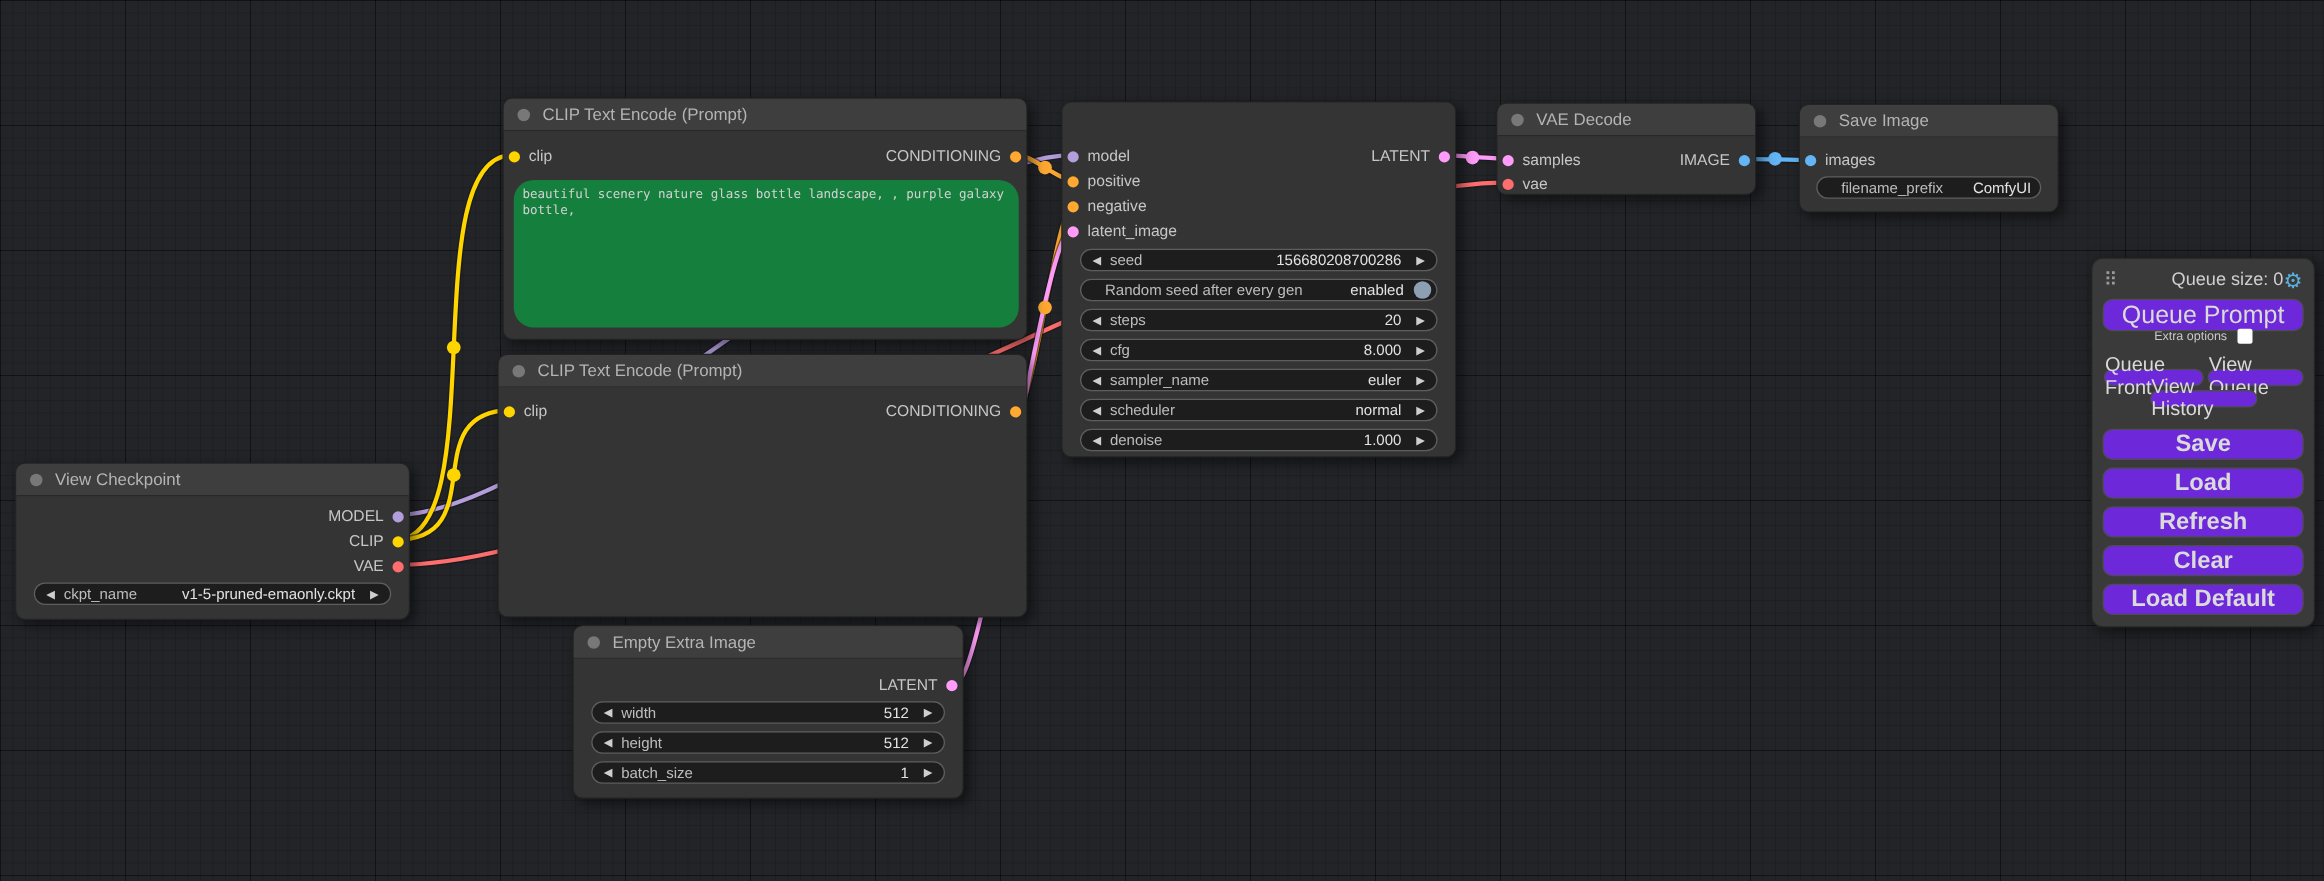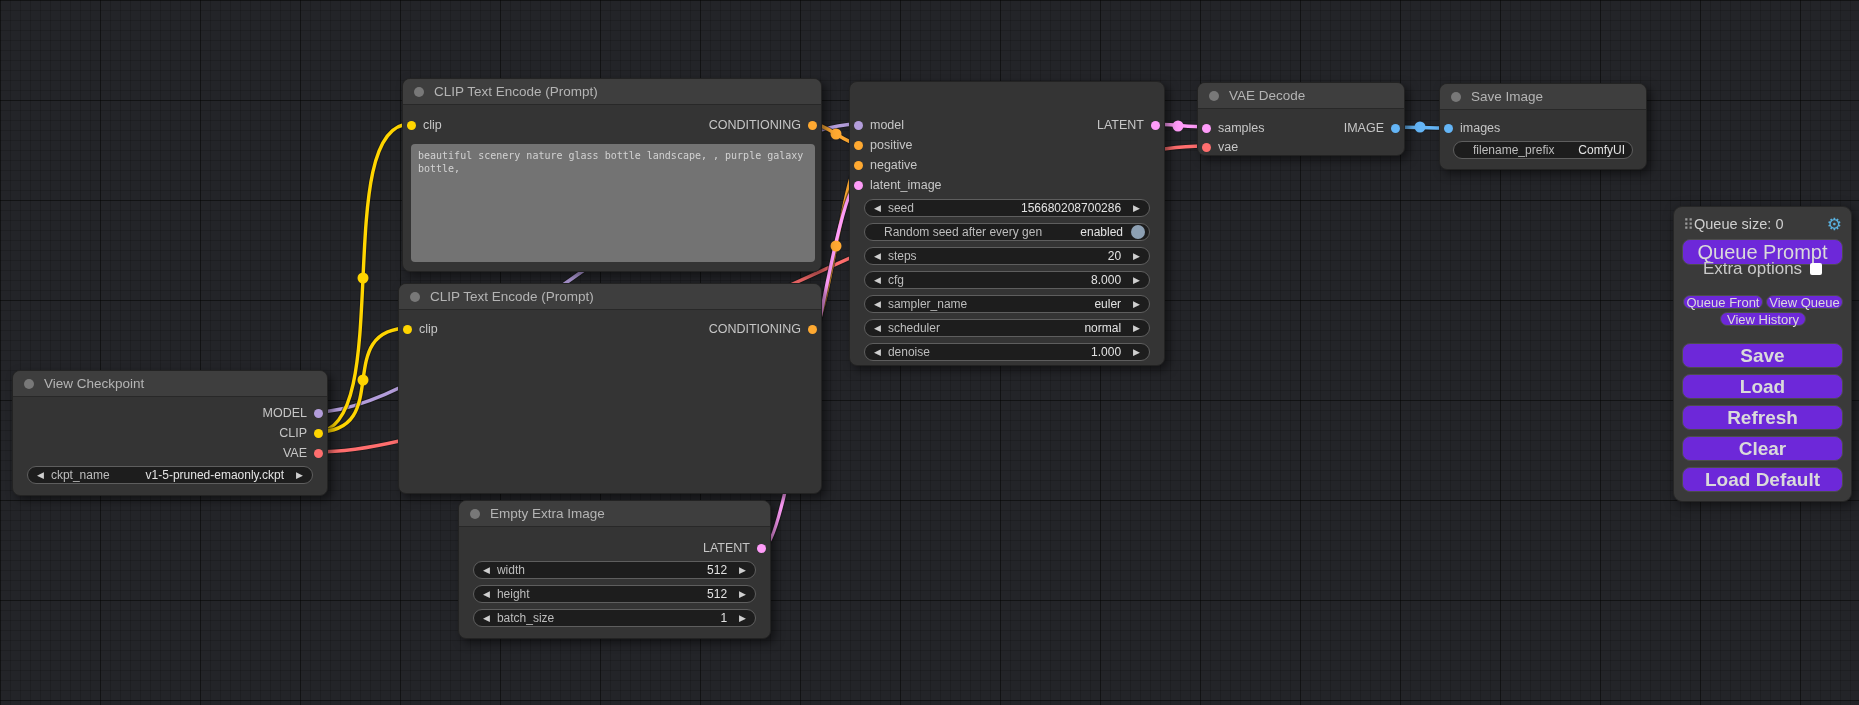--- a/index.html
+++ b/index.html
@@ -29,48 +29,48 @@
           display:flex;align-items:center;gap:10px;padding:0 11px;
           color:#b4b4b4;font-size:13.5px;white-space:nowrap;overflow:hidden;}
   .ndot{width:10px;height:10px;border-radius:50%;background:#787878;flex:none;}
   .slot{position:absolute;height:20px;display:flex;align-items:center;gap:7px;
         font-size:12.5px;color:#c6c6c6;white-space:nowrap;}
   .slot.in{left:4px}
   .slot.out{right:4px}
   .sdot{width:9px;height:9px;border-radius:50%;flex:none;}
   .c-model{background:#B39DDB}.c-clip{background:#FFD500}.c-vae{background:#FF6E6E}
   .c-cond{background:#FFA931}.c-latent{background:#FF9CF9}.c-image{background:#64B5F6}
-  .ta{position:absolute;background:#737373;border-radius:4px;color:#d2d2d2;
+  .ta{position:absolute;background:#15803d;border-radius:16px;color:#d2d2d2;
       font-family:"DejaVu Sans Mono",monospace;font-size:10px;line-height:1.3;
       padding:5px 7px;white-space:pre-wrap;overflow:hidden;}
   .widget{position:absolute;left:14px;right:14px;height:18px;background:#1d1d1d;
           border:1px solid #5e5e5e;border-radius:10px;display:flex;align-items:center;
           padding:0 5px;font-size:12px;color:#bdbdbd;white-space:nowrap;cursor:pointer;}
   .warr{font-size:9px;color:#cfcfcf;padding:0 4px;line-height:1;flex:none;}
   .wlab{margin-left:3px;}
   .wval{margin-left:auto;color:#e3e3e3;margin-right:8px;}
   .widget.noarrow .wlab{margin-left:14px;}
   .widget.noarrow .wval{margin-right:2px;}
   .tgl{width:14px;height:14px;border-radius:50%;background:#8da0b3;flex:none;margin-left:6px;margin-right:-1px;}
 
   .qpanel{position:absolute;left:1673px;top:206px;width:179px;height:296px;z-index:3;
           background:#3a3a3a;border:1px solid #262626;border-radius:9px;
           box-shadow:3px 3px 12px rgba(0,0,0,.55);color:#c9c9c9;}
   .qheader{position:absolute;top:7px;left:9px;right:9px;height:20px;display:flex;align-items:center;}
   .qhandle{color:#9a9a9a;font-size:15px;line-height:1;cursor:grab;}
-  .qtitle{flex:1;text-align:left;font-size:14.5px;color:#cfcfcf;}
+  .qtitle{flex:1;text-align:right;font-size:14.5px;color:#cfcfcf;}
   .qgear{color:#5AB0DD;font-size:17px;line-height:1;cursor:pointer;}
   .qbtn{position:absolute;left:8px;right:8px;background:#6d28d9;border:1px solid #4d4d4d;
         border-radius:8px;color:#dadada;display:flex;align-items:center;justify-content:center;
         cursor:pointer;}
   .qbtn.big{height:26px;font-size:20px;}
   .qbtn.med{height:25px;font-size:19px;font-weight:bold;}
-  .qbtn.sm{height:14px;font-size:13px;border-radius:8px;}
+  .qbtn.sm{height:14px;font-size:16px;border-radius:8px;}
   .qextra{position:absolute;top:54px;left:0;right:0;height:16px;display:flex;
-          align-items:center;justify-content:center;font-size:17px;color:#c9c9c9;}
+          align-items:center;justify-content:center;font-size:10px;color:#c9c9c9;}
   .qcheck{width:12px;height:12px;background:#ffffff;border-radius:2px;margin-left:8px;cursor:pointer;}
 </style>
 </head>
 <body>
 
 <div class="canvas">
 
   <svg class="wires" width="1859" height="705" viewBox="0 0 1859 705">
     <path class="wire-under" d="M316,412 C451,412 723,124 858,124"></path>
     <path class="wire s-model" d="M316,412 C451,412 723,124 858,124"></path>

